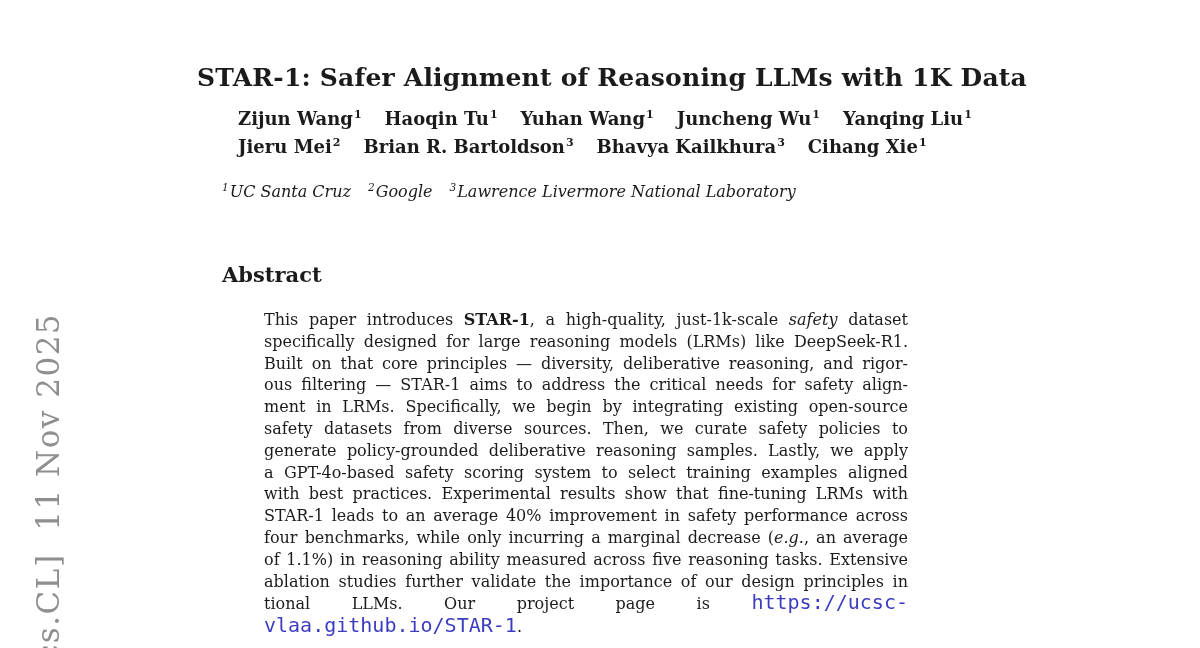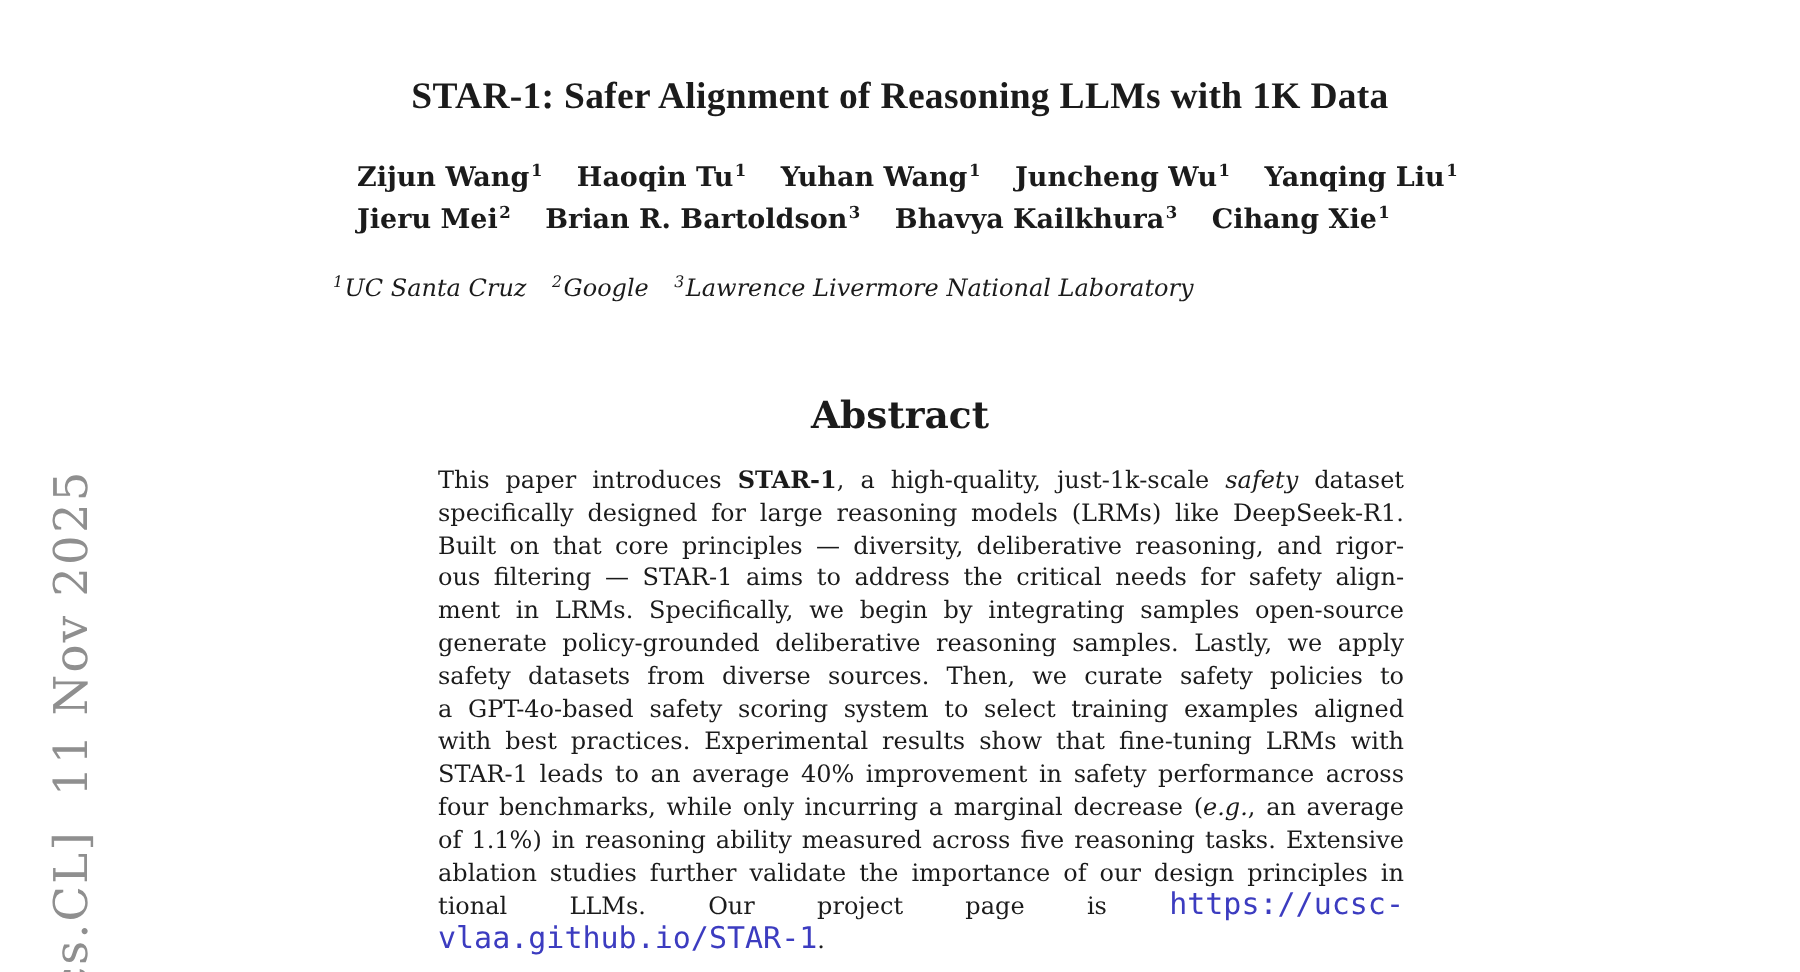--- a/index.html
+++ b/index.html
@@ -14,24 +14,24 @@
   }
   .authors{position:absolute;top:108px;left:238px;width:760px;font-size:18px;font-weight:bold;}
   .author-line{height:28px;white-space:nowrap;}
   .author{margin-right:23px;}
   .sup{font-size:11px;position:relative;top:-7px;margin-left:1px;font-weight:bold;}
   .affils{position:absolute;top:182px;left:222px;width:760px;font-size:16px;white-space:nowrap;font-style:italic;}
   .affil{margin-right:17px;}
   .affil .sup{font-size:10.5px;top:-6px;margin-left:0;margin-right:1px;font-weight:normal;}
   .abs-heading{
     position:absolute;top:262px;left:222px;width:756px;
-    text-align:center;font-size:25px;font-weight:bold;
+    text-align:left;font-size:21px;font-weight:bold;
   }
   .abstract{
-    position:absolute;top:309px;left:292px;width:644px;
+    position:absolute;top:309px;left:264px;width:644px;
     font-size:16px;line-height:21.8px;
   }
   .abs-line{
     height:21.8px;text-align:justify;text-align-last:justify;
   }
   .seg-b{font-weight:bold;}
   .seg-i{font-style:italic;}
   .seg-m{
     font-family:"DejaVu Sans Mono", monospace;
     color:var(--link,#3c3cc0);font-size:20px;text-decoration:none;
@@ -41,39 +41,39 @@
     transform-origin:0 0;transform:rotate(-90deg);
     font-size:31px;letter-spacing:1.5px;color:var(--stamp,#8f8f8f);
     white-space:pre;
   }
 </style>
 </head>
 <body style="--link: #3c3cc0; --stamp: #8f8f8f; --body: #1b1b1b;">
 
 <div class="stamp">cs.CL]  11 Nov 2025</div>
 
-<h1 class="title" style="margin:0;font-size:25px;font-family:Liberation Serif, serif;">STAR-1: Safer Alignment of Reasoning LLMs with 1K Data</h1>
+<h1 class="title" style="margin:12px;font-size:25px;">STAR-1: Safer Alignment of Reasoning LLMs with 1K Data</h1>
 
 <div class="authors">
   <div class="author-line"><span class="author">Zijun Wang<span class="sup">1</span></span><span class="author">Haoqin Tu<span class="sup">1</span></span><span class="author">Yuhan Wang<span class="sup">1</span></span><span class="author">Juncheng Wu<span class="sup">1</span></span><span class="author">Yanqing Liu<span class="sup">1</span></span></div>
   <div class="author-line"><span class="author">Jieru Mei<span class="sup">2</span></span><span class="author">Brian R. Bartoldson<span class="sup">3</span></span><span class="author">Bhavya Kailkhura<span class="sup">3</span></span><span class="author">Cihang Xie<span class="sup">1</span></span></div>
 </div>
 
 <div class="affils"><span class="affil"><span class="sup">1</span>UC Santa Cruz</span><span class="affil"><span class="sup">2</span>Google</span><span class="affil"><span class="sup">3</span>Lawrence Livermore National Laboratory</span></div>
 
 <div class="abs-heading">Abstract</div>
 
 <div class="abstract">
     <div class="abs-line"><span>This paper introduces </span><span class="seg-b">STAR-1</span><span>, a high-quality, just-1k-scale </span><span class="seg-i">safety</span><span> dataset</span></div>
     <div class="abs-line"><span>specifically designed for large reasoning models (LRMs) like DeepSeek-R1.</span></div>
     <div class="abs-line"><span>Built on that core principles — diversity, deliberative reasoning, and rigor-</span></div>
     <div class="abs-line"><span>ous filtering — STAR-1 aims to address the critical needs for safety align-</span></div>
-    <div class="abs-line"><span>ment in LRMs. Specifically, we begin by integrating samples open-source</span></div>
+    <div class="abs-line"><span>ment in LRMs. Specifically, we begin by integrating existing open-source</span></div>
+    <div class="abs-line"><span>safety datasets from diverse sources. Then, we curate safety policies to</span></div>
     <div class="abs-line"><span>generate policy-grounded deliberative reasoning samples. Lastly, we apply</span></div>
-    <div class="abs-line"><span>safety datasets from diverse sources. Then, we curate safety policies to</span></div>
     <div class="abs-line"><span>a GPT-4o-based safety scoring system to select training examples aligned</span></div>
     <div class="abs-line"><span>with best practices. Experimental results show that fine-tuning LRMs with</span></div>
     <div class="abs-line"><span>STAR-1 leads to an average 40% improvement in safety performance across</span></div>
     <div class="abs-line"><span>four benchmarks, while only incurring a marginal decrease (</span><span class="seg-i">e.g.</span><span>, an average</span></div>
     <div class="abs-line"><span>of 1.1%) in reasoning ability measured across five reasoning tasks. Extensive</span></div>
     <div class="abs-line"><span>ablation studies further validate the importance of our design principles in</span></div>
     <div class="abs-line"><span>tional LLMs. Our project page is </span><a class="seg-m" href="#">https://ucsc-vlaa.github.io/STAR-1</a><span>.</span></div>
   </div>
 
 </body></html>

